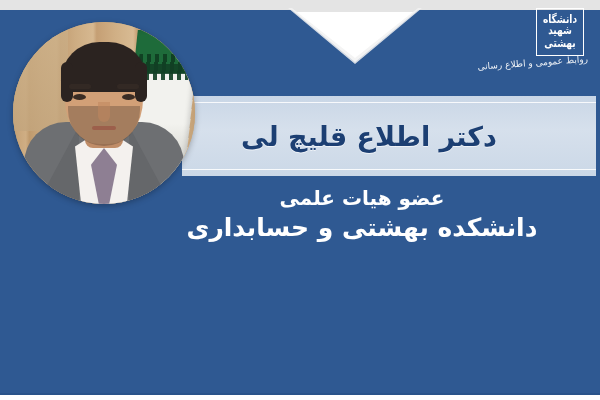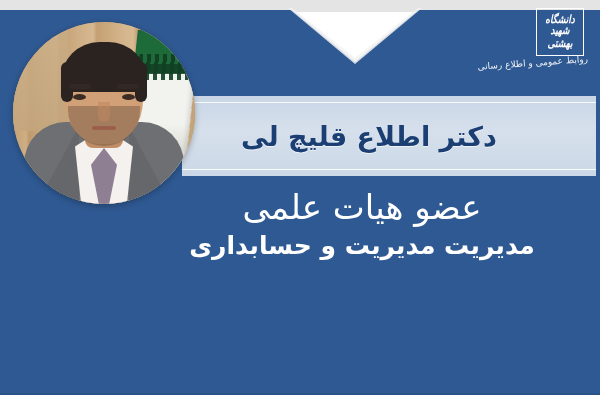--- a/index.html
+++ b/index.html
@@ -305,22 +305,22 @@
   .subtitle-block {
     position: absolute;
     right: 38px;
     top: 186px;
     width: 400px;
     text-align: center;
     direction: rtl;
     color: #ffffff;
   }
   .subtitle-line1 {
-    font-size: 34px;
-    font-weight: normal;
+    font-size: 20px;
+    font-weight: bold;
     line-height: 1.28;
     white-space: nowrap;
   }
   .subtitle-line2 {
     font-size: 25px;
     font-weight: bold;
     line-height: 1.28;
     white-space: nowrap;
   }
 
@@ -337,21 +337,20 @@
     position: absolute;
     right: 6px;
     top: 2px;
     width: 46px;
     height: 46px;
     border: 1.6px solid #ffffff;
     display: flex;
     align-items: center;
     justify-content: center;
     overflow: hidden;
-    font-style: italic;
   }
   .logo-box-text {
     color: #ffffff;
     font-size: 9px;
     font-weight: bold;
     line-height: 1.05;
     text-align: center;
     letter-spacing: -0.5px;
     direction: rtl;
     transform: scaleY(1.25);
@@ -411,21 +410,21 @@
       <div class="brow-r"></div>
       <div class="eye-l"></div>
       <div class="eye-r"></div>
       <div class="nose"></div>
       <div class="mouth"></div>
     </div>
   </div>
 
   <div class="subtitle-block">
     <div class="subtitle-line1">عضو هیات علمی</div>
-    <div class="subtitle-line2">مدیریت مدیریت و حسابداری</div>
+    <div class="subtitle-line2">دانشکده بهشتی و حسابداری</div>
   </div>
 
   <div class="logo-wrap">
     <div class="logo-box">
       <div class="logo-box-text">دانشگاه شهید بهشتی</div>
     </div>
     <div class="logo-tagline">روابط عمومی و اطلاع رسانی</div>
   </div>
 
   <div class="bottom-line"></div>

